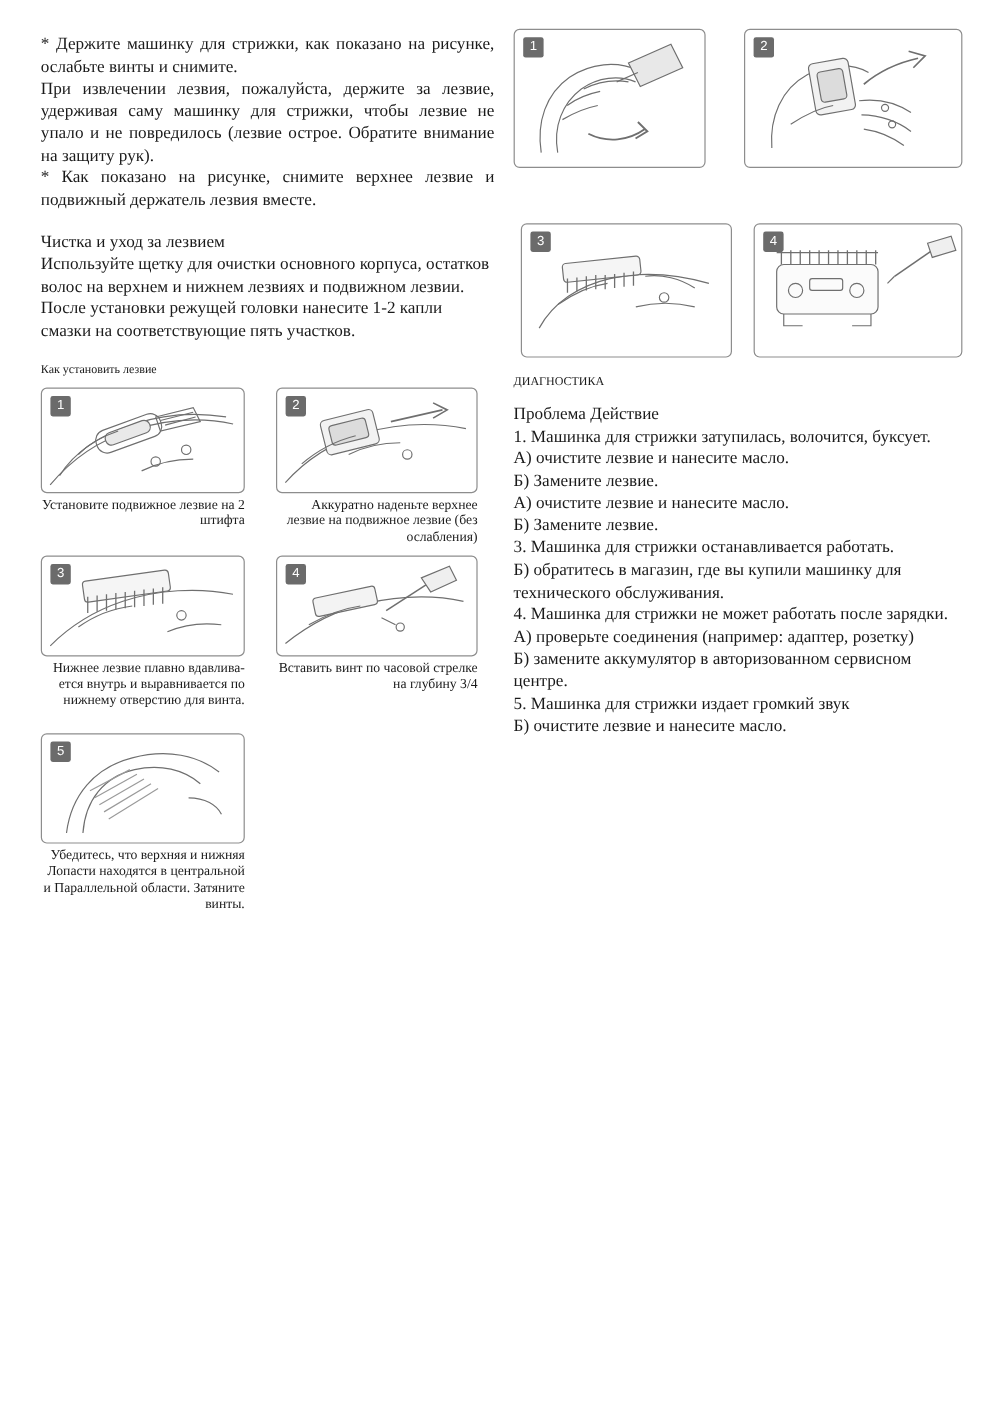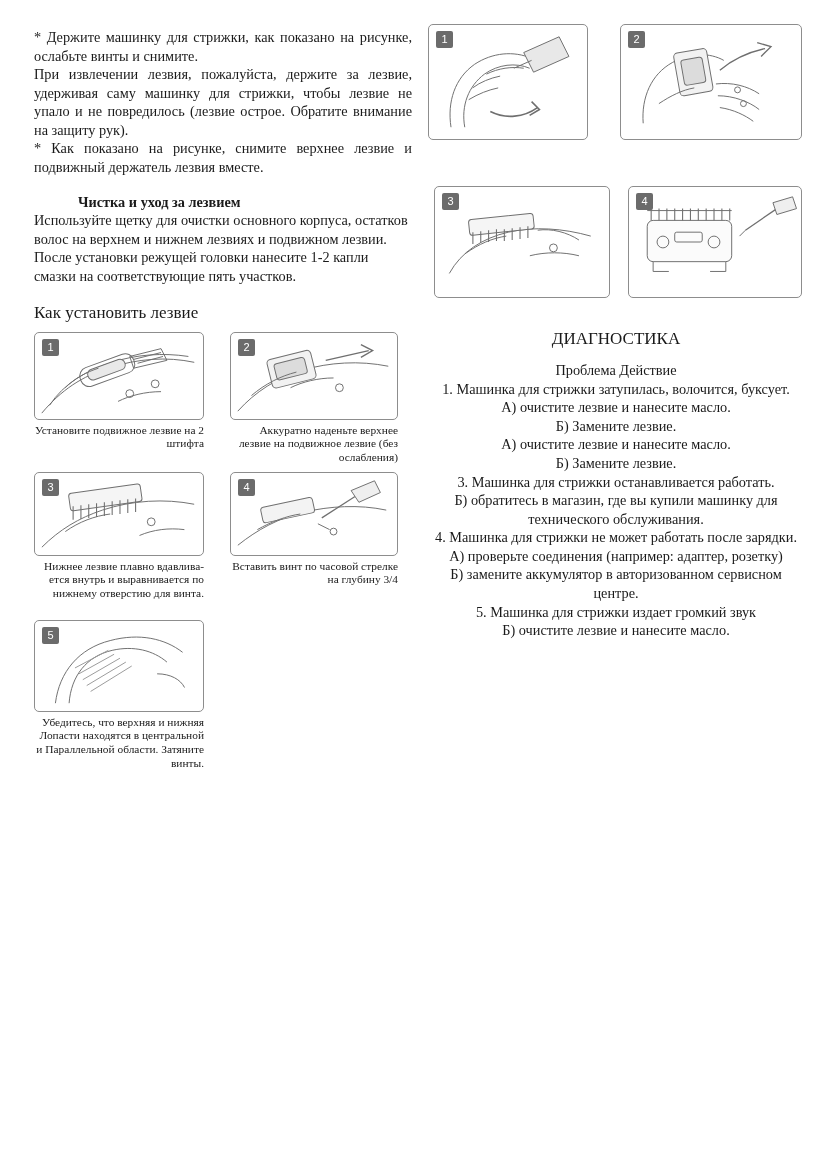--- a/index.html
+++ b/index.html
@@ -33,27 +33,26 @@
     font-size: 14.3px;
     line-height: 1.30;
   }
   .just {
     text-align: justify;
     text-justify: inter-word;
   }
   .gap-sm { height: 11px; }
   .gap-md { height: 16px; }
   .bold-head {
-    font-weight: bold;
+    font-weight: normal;
     font-size: 14.3px;
     line-height: 1.30;
-    margin-left: 44px;
   }
   .sect-title {
-    font-size: 17px;
+    font-size: 10px;
     line-height: 1.3;
   }
 
   
   .fig {
     position: relative;
     border: 1px solid #8d8d8d;
     border-radius: 5px;
     background: #ffffff;
     box-sizing: border-box;
@@ -82,21 +81,21 @@
     text-align: right;
   }
 
   
   .fr1 { position: absolute; }
   #figTop1 { left: 0px;   top: 0px;   width: 160px; height: 116px; }
   #figTop2 { left: 192px; top: 0px;   width: 182px; height: 116px; }
   #figTop3 { left: 6px;   top: 162px; width: 176px; height: 112px; }
   #figTop4 { left: 200px; top: 162px; width: 174px; height: 112px; }
 
-  .diag-wrap { position: absolute; left: 0px; top: 304px; width: 376px; text-align: center; }
+  .diag-wrap { position: absolute; left: 0px; top: 288px; width: 376px; }
 
   
   .inst {
     position: relative;
     margin-top: 8px;
   }
   .inst-row { position: relative; }
   .cellL { position: absolute; left: 0px;   width: 170px; }
   .cellR { position: absolute; left: 196px; width: 168px; }
   .fig-b { height: 88px; }

